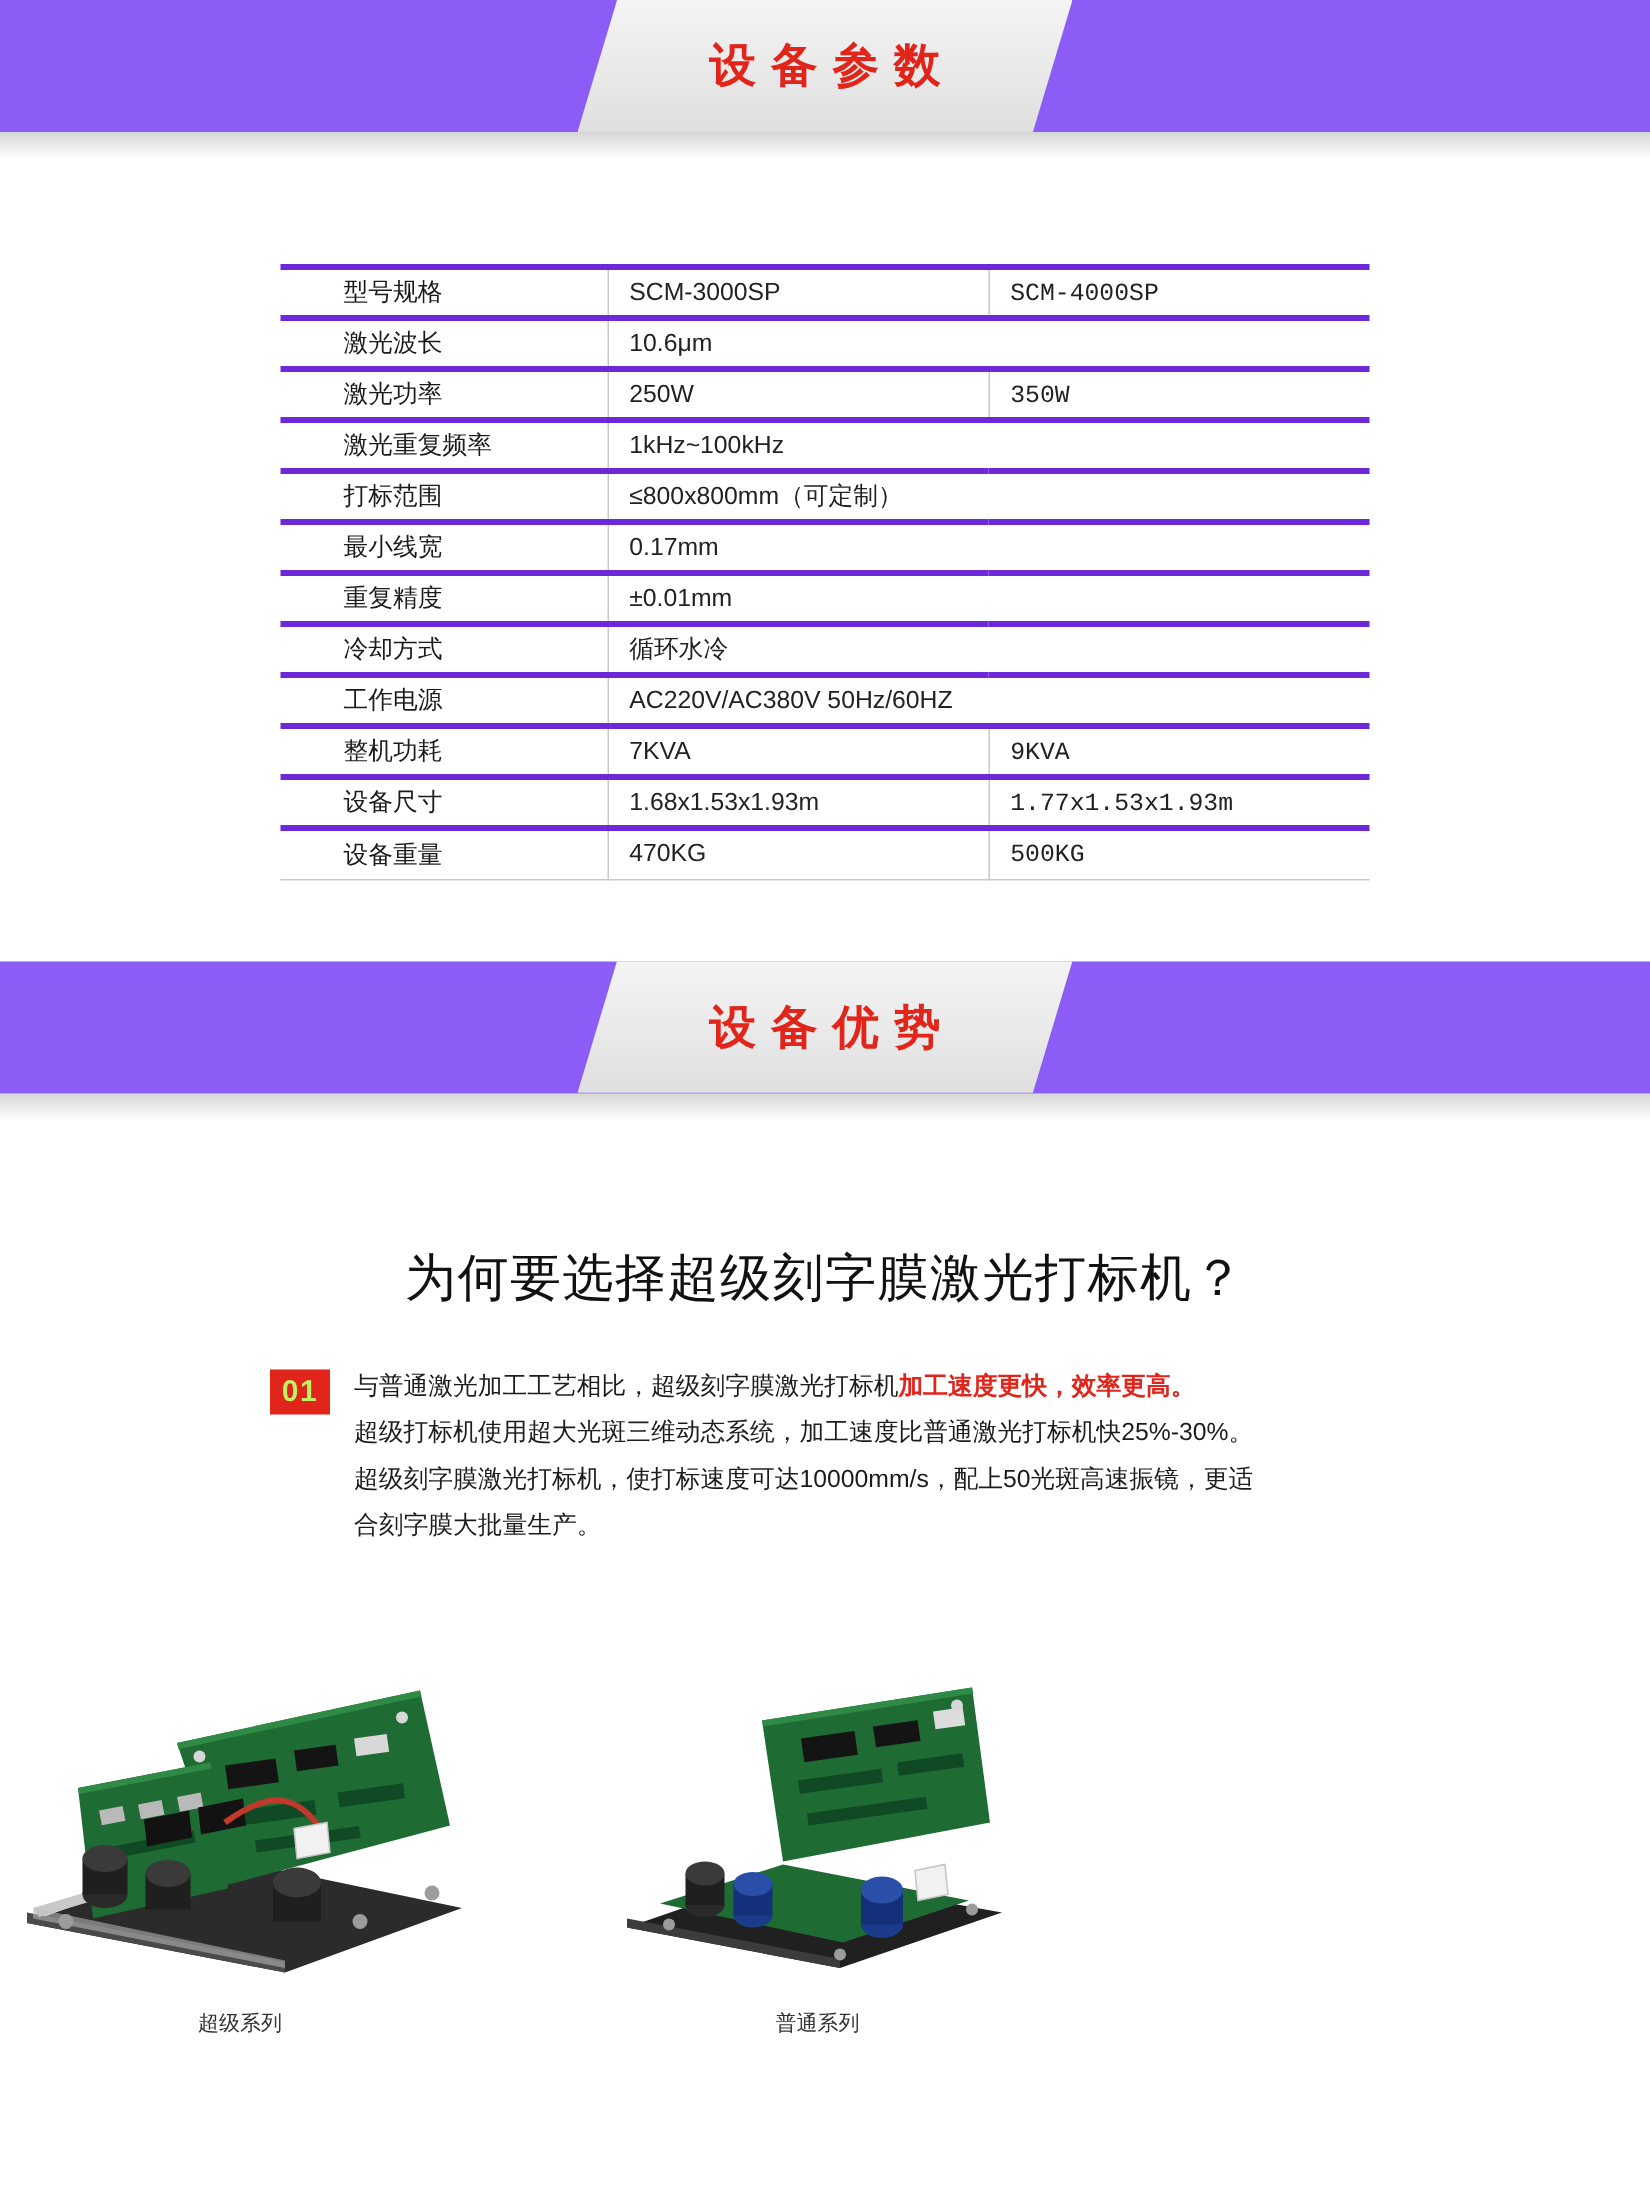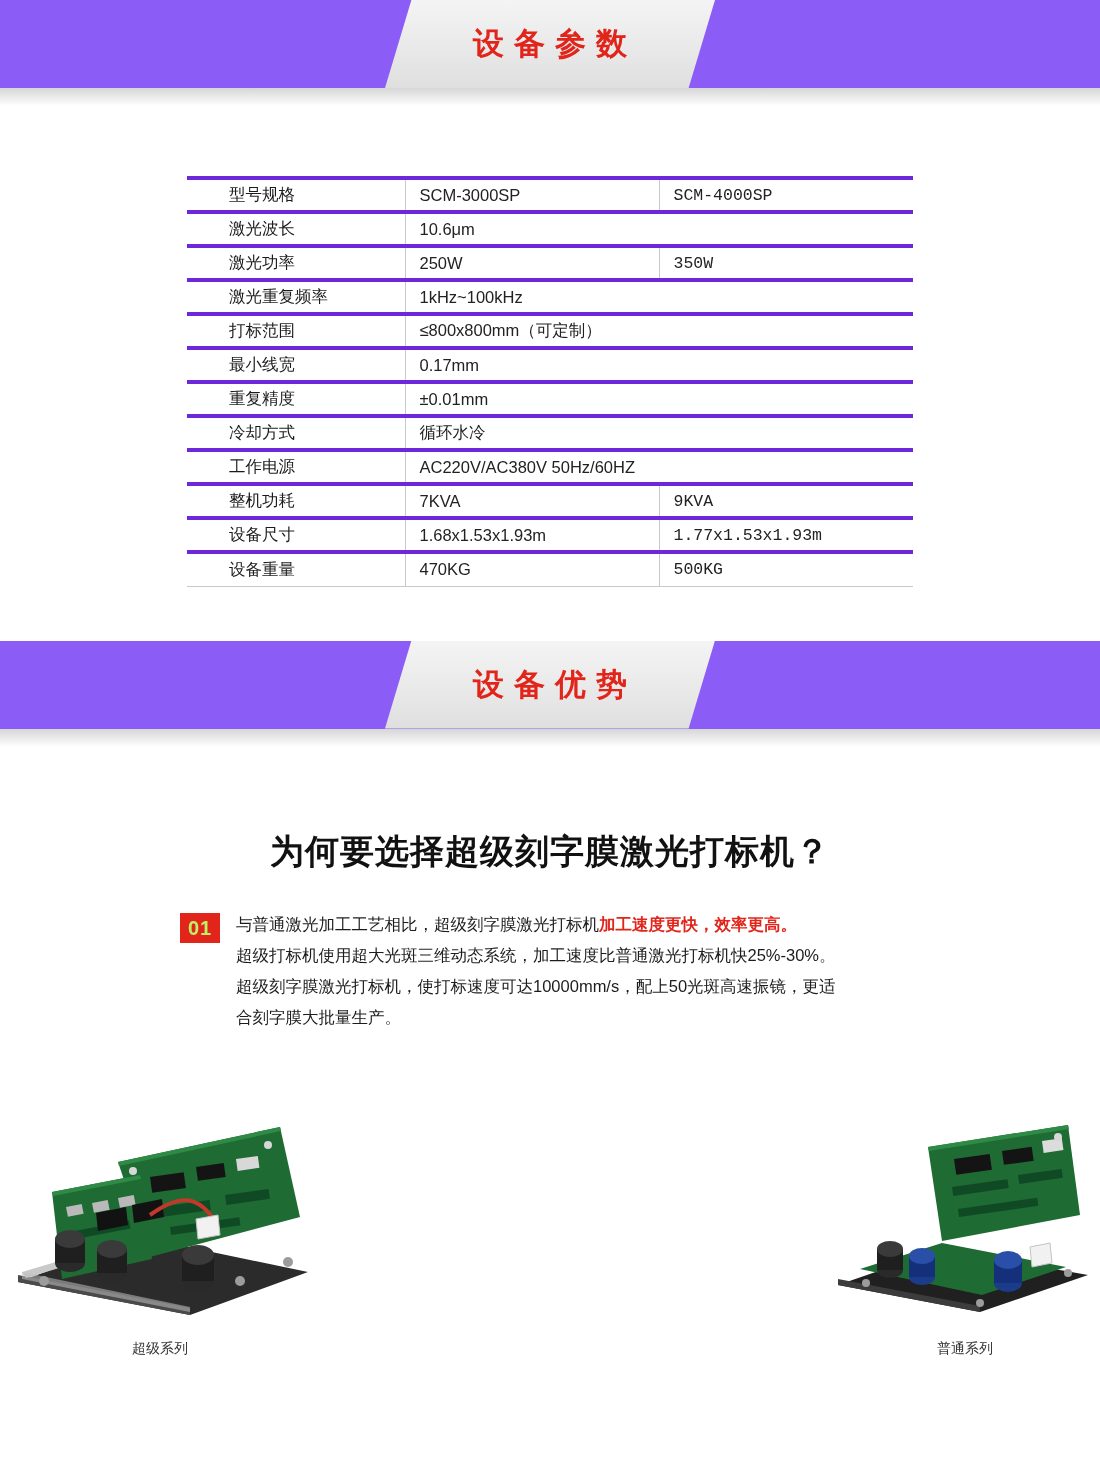--- a/index.html
+++ b/index.html
@@ -86,21 +86,21 @@
   table.spec td.split-right {
     width: 254px;
     font-family: Liberation Mono, monospace;
   }
 
   
   .adv-section { padding-top: 54px; }
   .adv-title {
     text-align: center;
     font-size: 34px;
-    font-weight: bold;
+    font-weight: normal;
     color: #111;
     letter-spacing: 1px;
     margin: 82px 0 34px 0;
   }
   .adv-item {
     display: flex;
     align-items: flex-start;
     padding: 0 200px 0 180px;
   }
   .adv-num {
@@ -124,21 +124,21 @@
     text-align: left;
   }
   .adv-text b {
     color: #e1251b;
     font-weight: bold;
   }
 
   
   .photos {
     display: flex;
-    justify-content: space-between;
+    justify-content: flex-start;
     align-items: flex-end;
     gap: 90px;
     margin-top: 34px;
   }
   .photo-col { text-align: center; }
   .photo-caption {
     font-size: 14px;
     color: #333;
     margin-top: 18px;
   }

